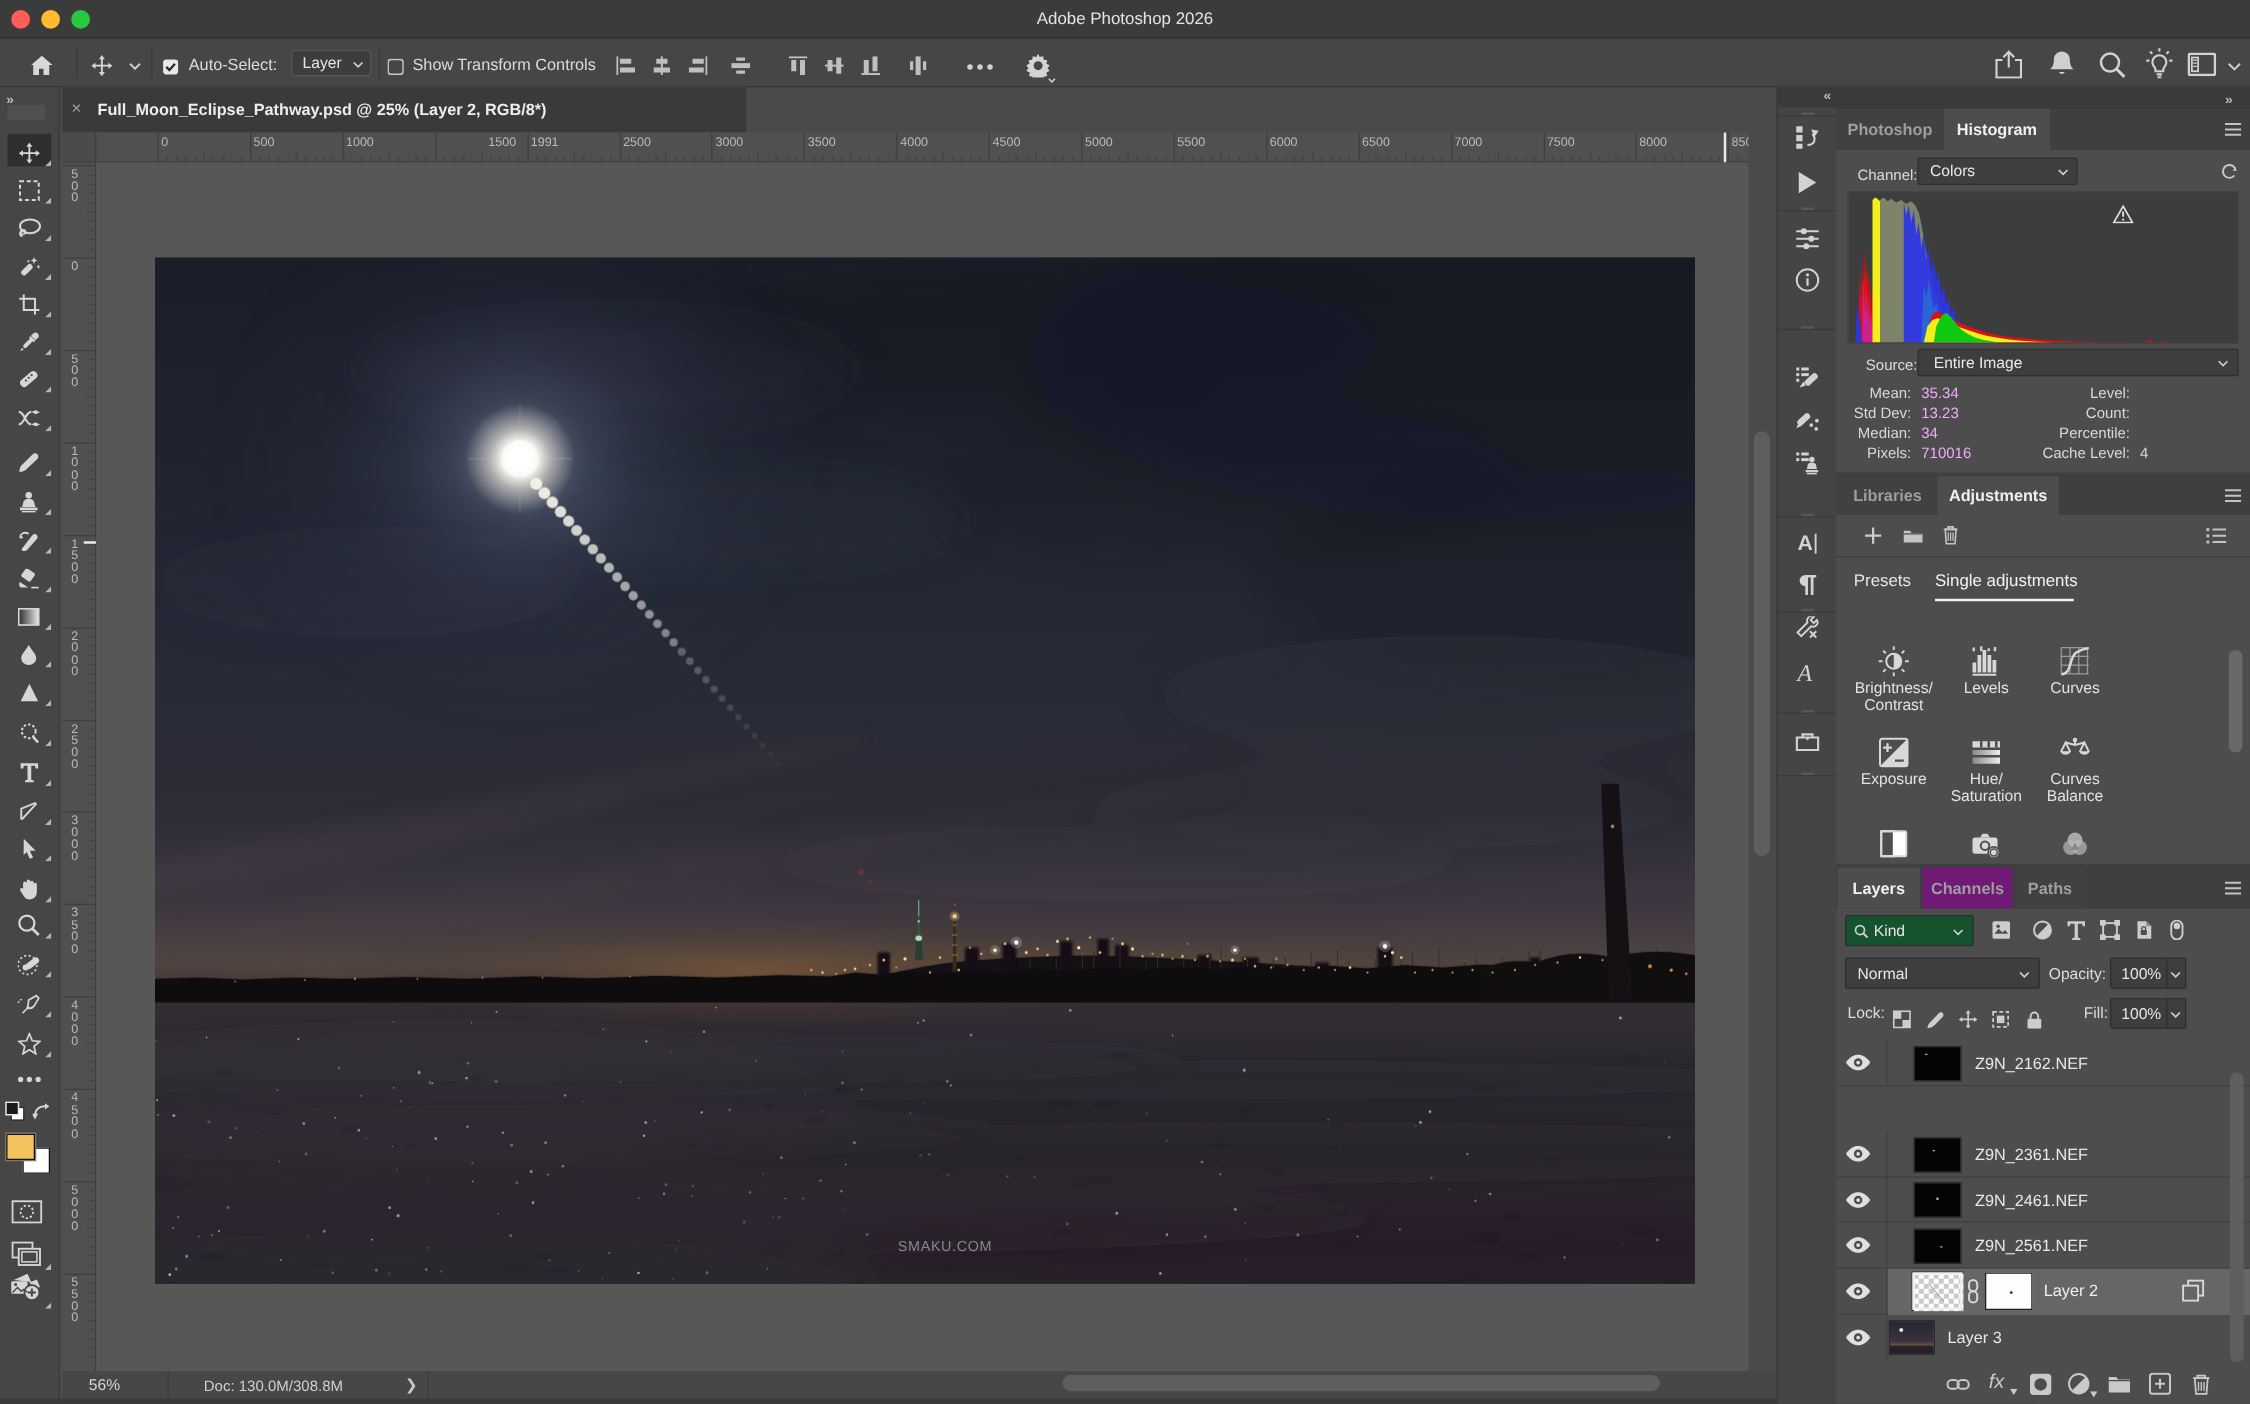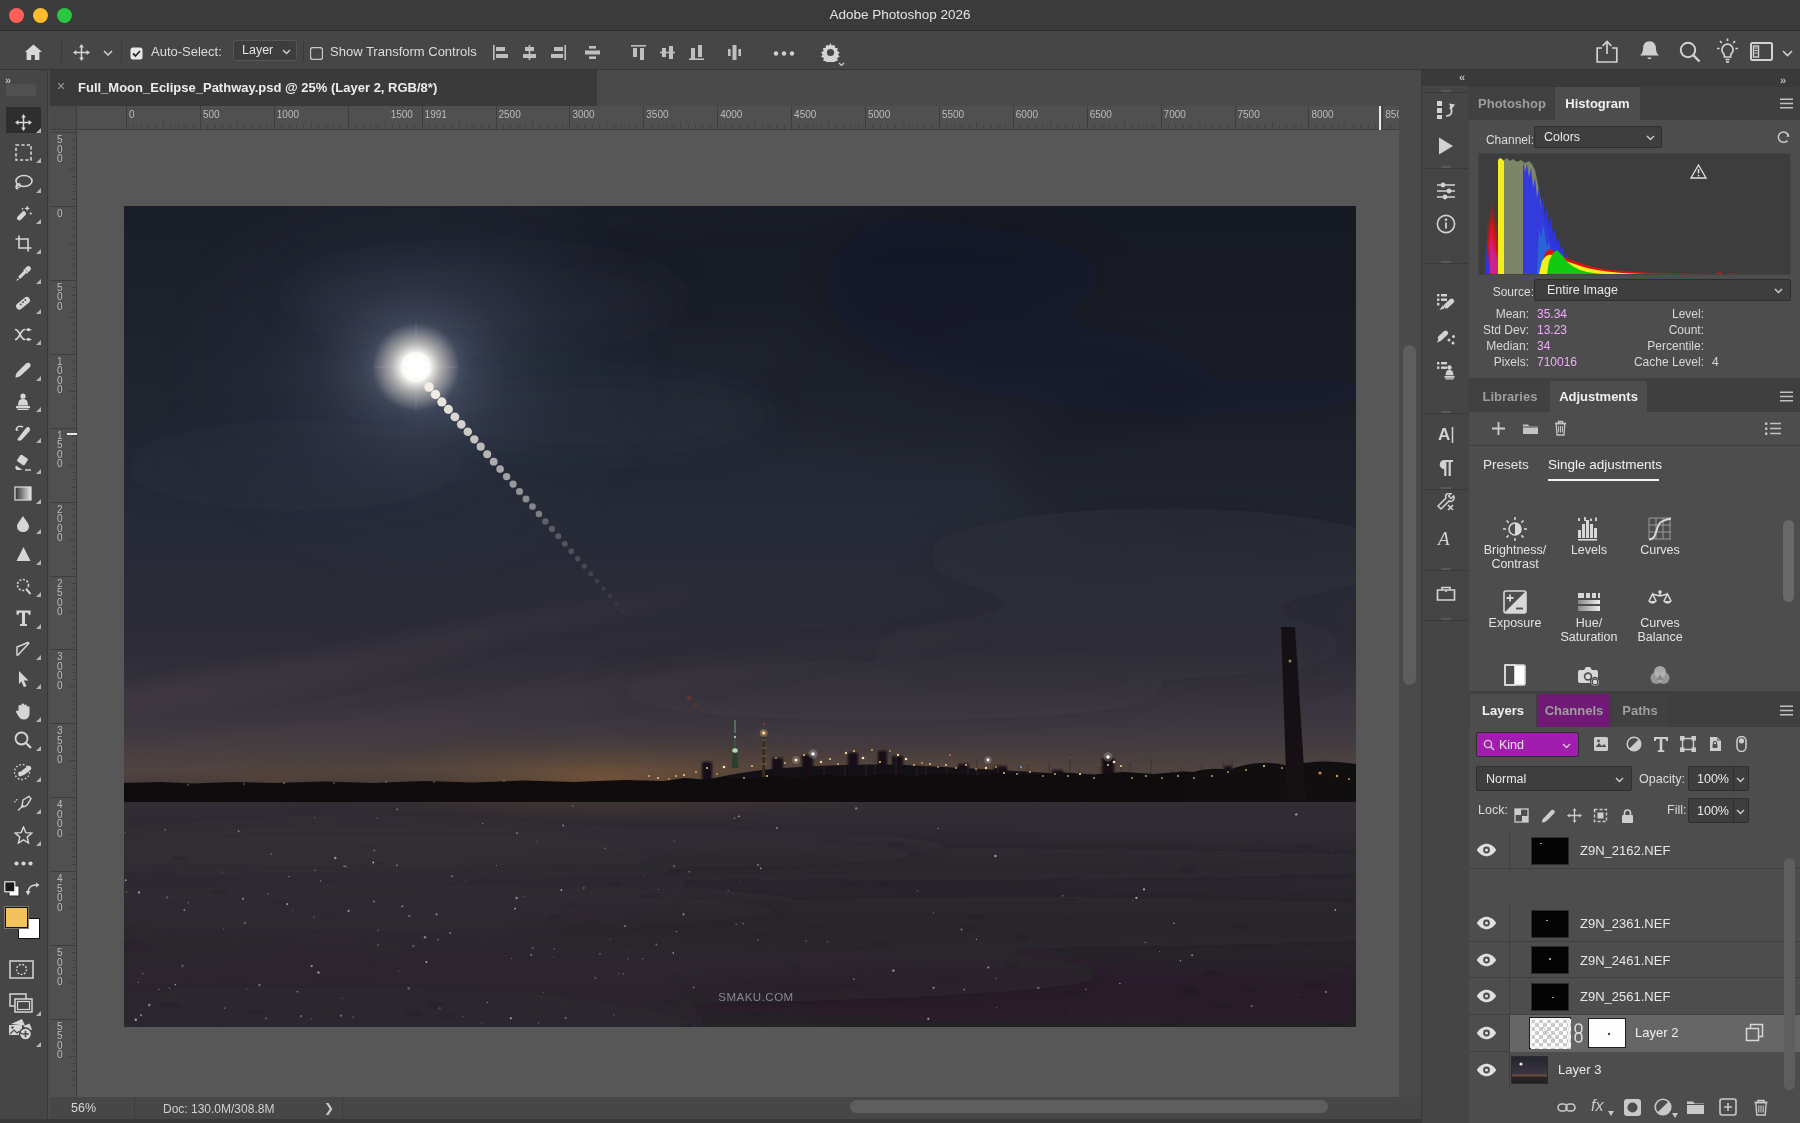--- a/index.html
+++ b/index.html
@@ -1788,21 +1788,21 @@
   <div class="abs" style="left:69px;top:0;width:72px;height:33px;background:#701a75;text-align:center;line-height:33px;font-size:13px;font-weight:bold;color:#9e9e9e;">Channels</div>
   <div class="abs" style="left:143px;top:0;width:56px;height:33px;background:#414141;text-align:center;line-height:33px;font-size:13px;font-weight:bold;color:#9e9e9e;">Paths</div>
   <svg class="abs" style="left:311px;top:10px;" width="13" height="13" viewBox="0 0 13 13">
       <g stroke="#c2c2c2" stroke-width="1.6">
         <path d="M0 2.2h13M0 6.5h13M0 10.8h13"></path>
       </g>
     </svg>
 </div>
 <div class="abs" style="left:1469px;top:727px;width:331px;height:396px;background:#4d4d4d;" id="layerspanel">
 
-  <div class="abs" style="left:7px;top:5px;width:103px;height:25px;background:#a21caf;border:1px solid #2e2e2e;border-radius:2px;">
+  <div class="abs" style="left:7px;top:5px;width:103px;height:25px;background:#14532d;border:1px solid #2e2e2e;border-radius:2px;">
     <svg class="abs" style="left:6px;top:6px;" width="12" height="12" viewBox="0 0 12 12">
         <circle cx="5" cy="5" r="3.6" stroke="#cfcfcf" stroke-width="1.4" fill="none"></circle>
         <path d="M7.8 7.8 L11 11" stroke="#cfcfcf" stroke-width="1.5"></path>
       </svg>
     <div class="abs" style="left:22px;top:5px;font-size:12.5px;color:#e8e8e8;">Kind</div>
     <svg class="abs" style="right:7px;top:10px;" width="9" height="6" viewBox="0 0 9 6">
         <path d="M1 1l3.5 3.5L8 1" stroke="#cfcfcf" stroke-width="1.4" fill="none"></path>
       </svg>
   </div>
   <div id="filtericons">

